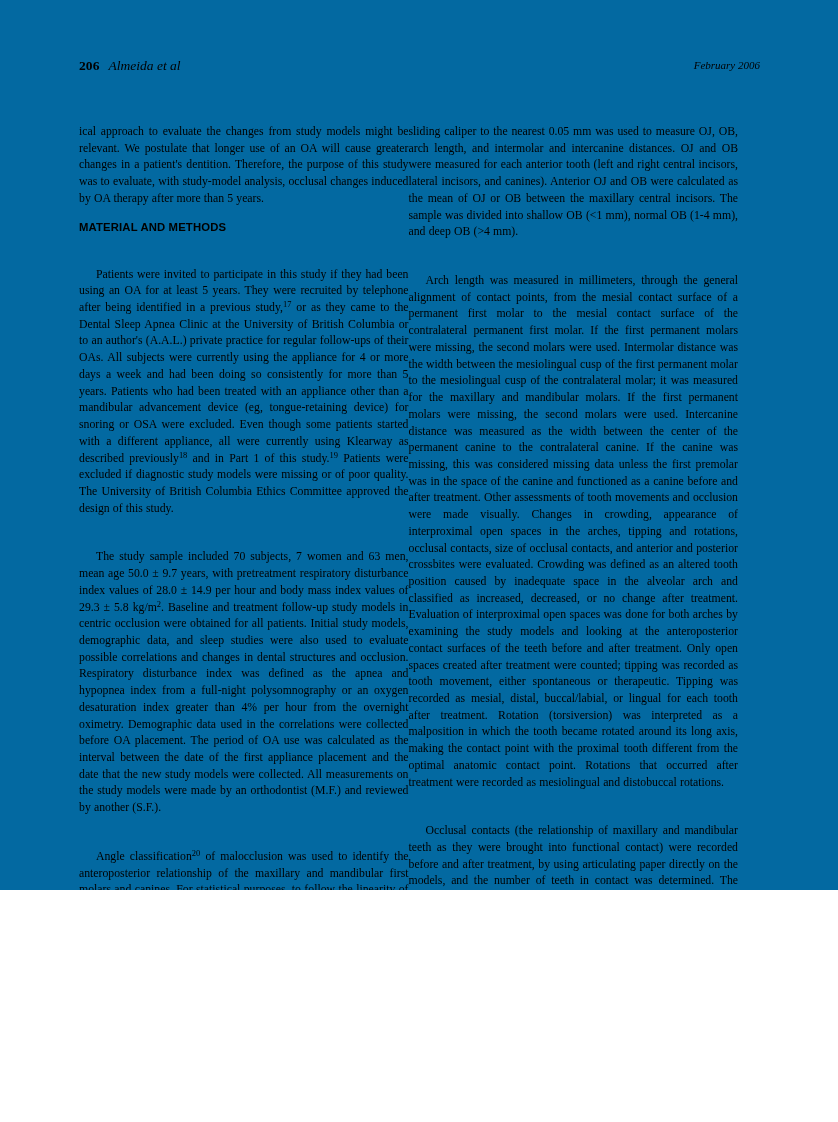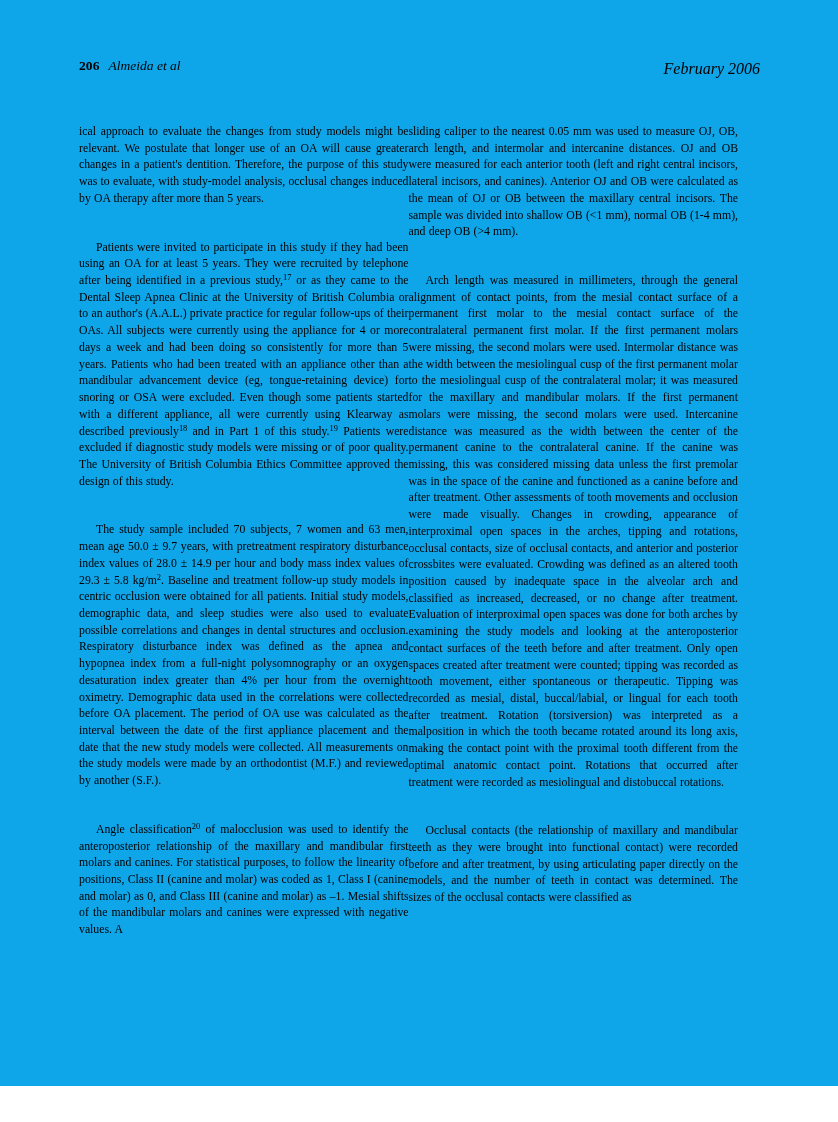--- a/index.html
+++ b/index.html
@@ -3,22 +3,22 @@
 <meta charset="utf-8">
 <style>
   html, body {
     margin: 0;
     padding: 0;
     background: #ffffff;
   }
   .page {
     position: relative;
     width: 838px;
-    height: 1086px;
-    background: #0ea5e9;
+    height: 890px;
+    background: #0369a1;
     overflow: hidden;
     font-family: "Liberation Serif", "DejaVu Serif", serif;
     color: #000000;
   }
 
   
   .runhead {
     position: absolute;
     left: 79px;
     top: 58px;
@@ -47,21 +47,21 @@
     line-height: 1.42;
     white-space: nowrap;
   }
   .journal-title {
     font-style: italic;
     font-size: 13.2px;
     display: block;
   }
   .issue-date {
     font-style: italic;
-    font-size: 16px;
+    font-size: 11px;
     display: block;
   }
 
   
   .columns {
     position: absolute;
     left: 79px;
     top: 124px;
     width: 682px;
     height: 940px;
@@ -121,20 +121,21 @@
       <span class="issue-date">February 2006</span>
     </div>
   </div>
 
   <div class="columns">
 
     <div class="col">
 
       <p class="para">ical approach to evaluate the changes from study models might be relevant. We postulate that longer use of an OA will cause greater changes in a patient's dentition. Therefore, the purpose of this study was to evaluate, with study-model analysis, occlusal changes induced by OA therapy after more than 5 years.</p>
 
+      <h2 class="section-head">MATERIAL AND METHODS</h2>
 
       <p class="para indent"><span>Patients were invited to participate in this study if they had been using an OA for at least 5 years. They were recruited by telephone after being identified in a previous study,</span><sup class="ref">17</sup><span> or as they came to the Dental Sleep Apnea Clinic at the University of British Columbia or to an author's (A.A.L.) private practice for regular follow-ups of their OAs. All subjects were currently using the appliance for 4 or more days a week and had been doing so consistently for more than 5 years. Patients who had been treated with an appliance other than a mandibular advancement device (eg, tongue-retaining device) for snoring or OSA were excluded. Even though some patients started with a different appliance, all were currently using Klearway as described previously</span><sup class="ref">18</sup><span> and in Part 1 of this study.</span><sup class="ref">19</sup><span> Patients were excluded if diagnostic study models were missing or of poor quality. The University of British Columbia Ethics Committee approved the design of this study.</span></p>
 
       <p class="para indent"><span>The study sample included 70 subjects, 7 women and 63 men, mean age 50.0 ± 9.7 years, with pretreatment respiratory disturbance index values of 28.0 ± 14.9 per hour and body mass index values of 29.3 ± 5.8 kg/m</span><sup class="unit">2</sup><span>. Baseline and treatment follow-up study models in centric occlusion were obtained for all patients. Initial study models, demographic data, and sleep studies were also used to evaluate possible correlations and changes in dental structures and occlusion. Respiratory disturbance index was defined as the apnea and hypopnea index from a full-night polysomnography or an oxygen desaturation index greater than 4% per hour from the overnight oximetry. Demographic data used in the correlations were collected before OA placement. The period of OA use was calculated as the interval between the date of the first appliance placement and the date that the new study models were collected. All measurements on the study models were made by an orthodontist (M.F.) and reviewed by another (S.F.).</span></p>
 
       <p class="para indent"><span>Angle classification</span><sup class="ref">20</sup><span> of malocclusion was used to identify the anteroposterior relationship of the maxillary and mandibular first molars and canines. For statistical purposes, to follow the linearity of positions, Class II (canine and molar) was coded as 1, Class I (canine and molar) as 0, and Class III (canine and molar) as –1. Mesial shifts of the mandibular molars and canines were expressed with negative values. A</span></p>
 
     </div>
 
     <div class="col">

